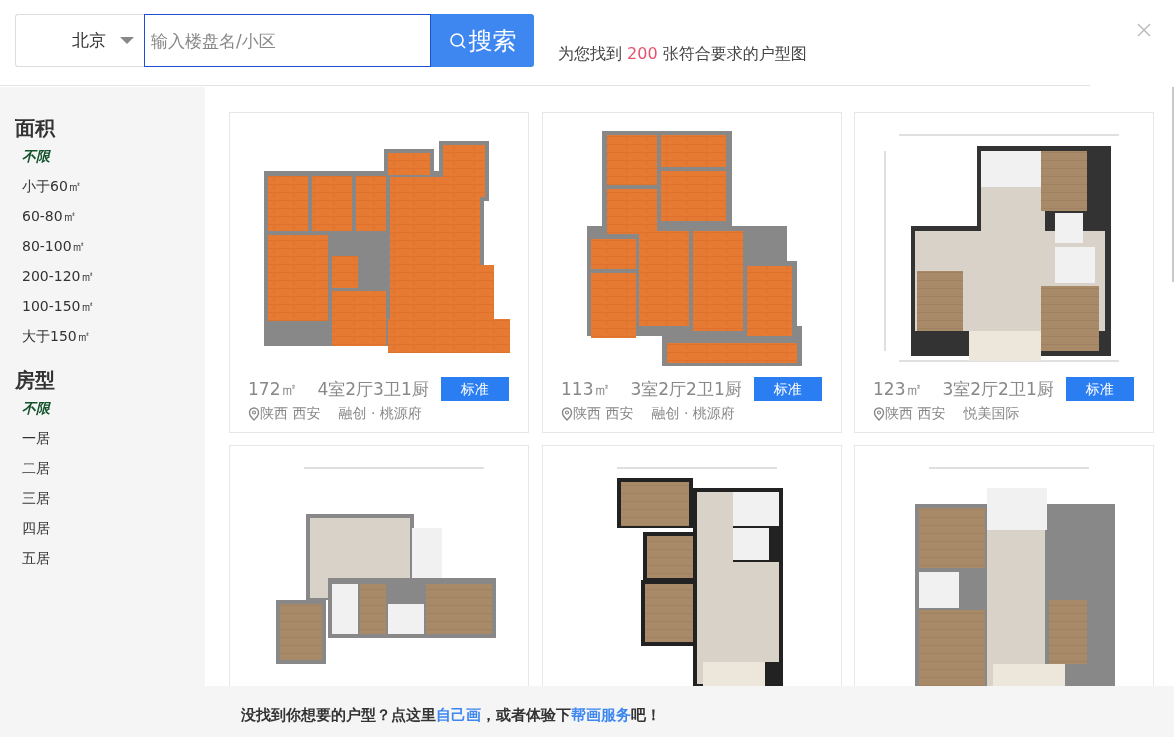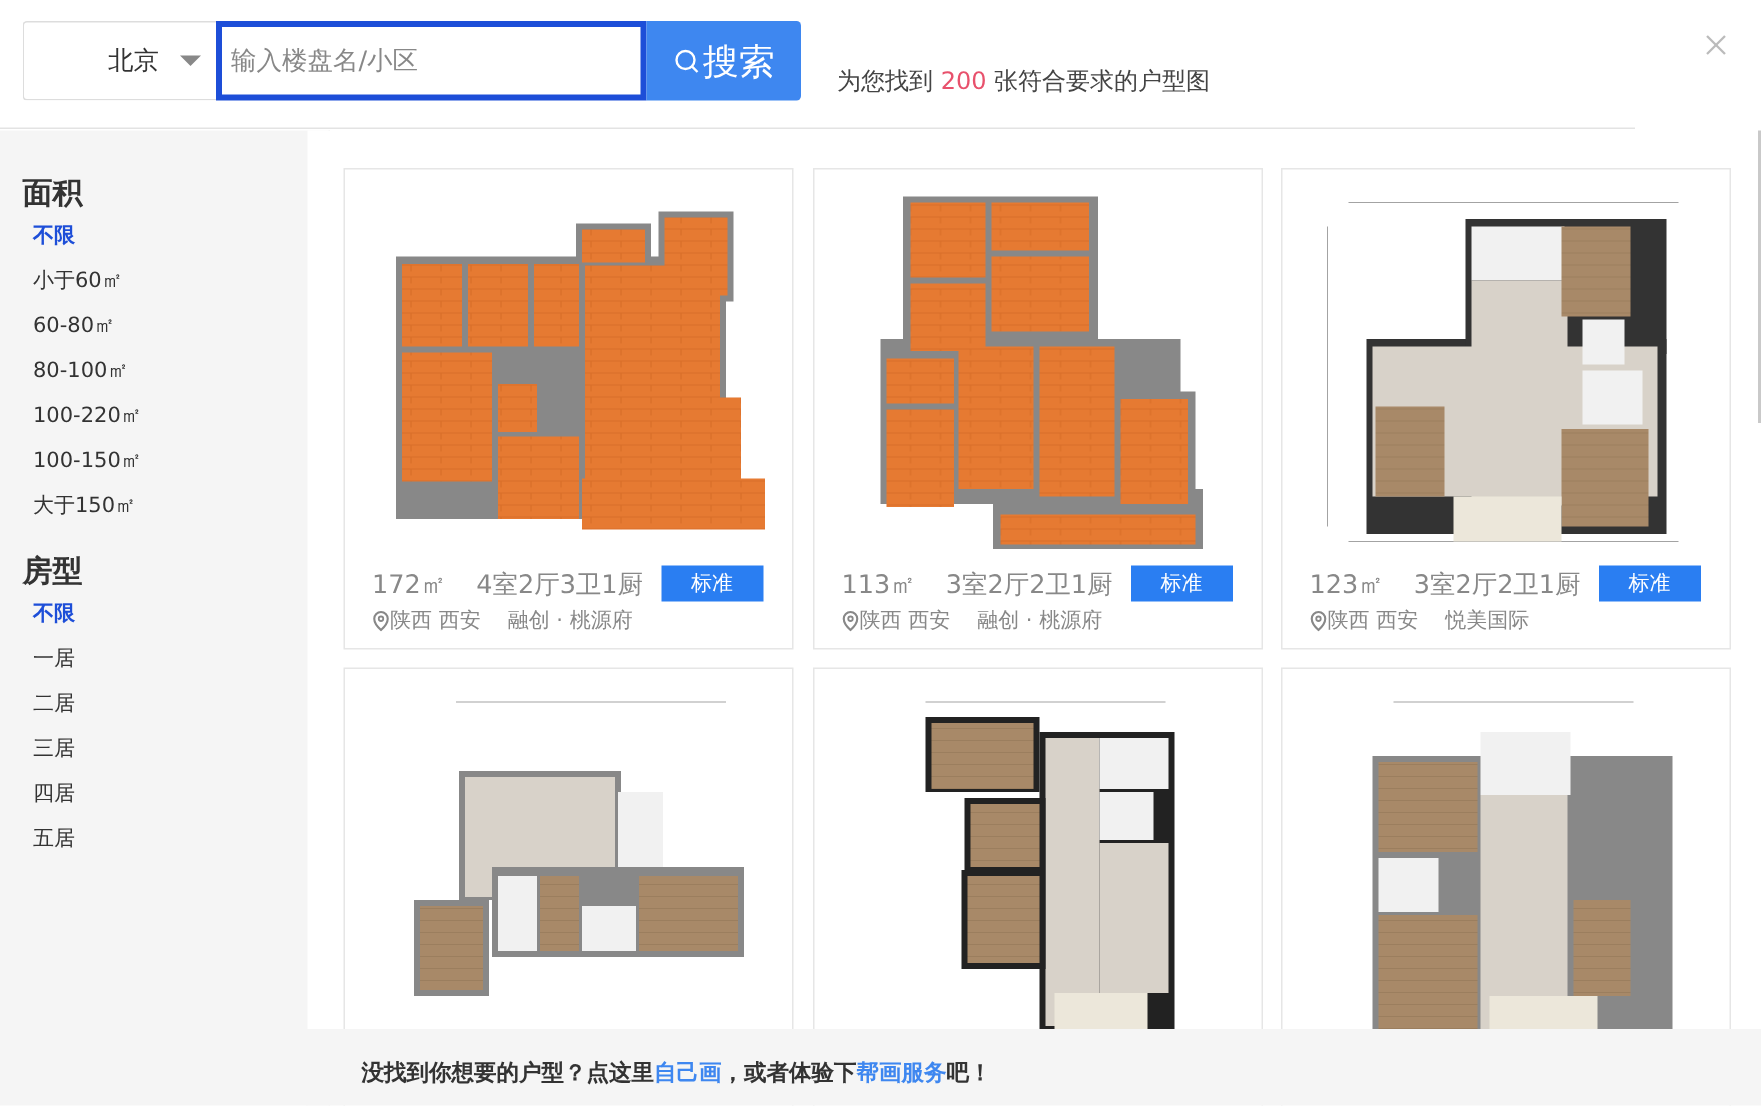--- a/index.html
+++ b/index.html
@@ -6,36 +6,36 @@
   html, body { width: 1174px; height: 737px; overflow: hidden; background: #fff;
     font-family: "DejaVu Sans", "Liberation Sans", sans-serif; color: #333; }
   .header { position: absolute; left: 0; top: 0; width: 1090px; height: 86px; background: #fff;
     border-bottom: 1px solid #e3e3e3; }
   .search-group { position: absolute; left: 15px; top: 14px; height: 53px; display: flex; }
   .city-select { width: 129px; height: 53px; border: 1px solid #ddd; border-right: none; border-radius: 3px 0 0 3px;
     display: flex; align-items: center; justify-content: flex-end; padding-right: 10px; cursor: pointer; }
   .city-select .city-label { font-size: 17px; color: #333; margin-right: 14px; }
   .caret { width: 0; height: 0; border-left: 7px solid transparent; border-right: 7px solid transparent;
     border-top: 7px solid #888; }
-  .search-input { width: 287px; height: 53px; border: 4px solid #1d4ed8; padding-left: 6px; font-size: 17px;
+  .search-input { width: 287px; height: 53px; border: 1px solid #1d4ed8; padding-left: 6px; font-size: 17px;
     color: #333; outline: none; font-family: "DejaVu Sans", sans-serif; }
   .search-input::placeholder { color: #888; }
   .search-btn { width: 103px; height: 53px; background: #3e87f0; border: none; border-radius: 0 3px 3px 0;
     color: #fff; font-size: 24px; display: flex; align-items: center; justify-content: center; cursor: pointer;
     font-family: "DejaVu Sans", sans-serif; }
   .search-btn svg { margin-right: 2px; }
   .result-count { position: absolute; left: 558px; top: 44px; font-size: 16px; color: #444; }
   .result-count .num { color: #e8516c; }
   .close-btn { position: absolute; left: 1136px; top: 22px; width: 16px; height: 16px; cursor: pointer; }
 
   .sidebar { position: absolute; left: 0; top: 87px; width: 220px; height: 650px; background: #f5f5f5;
     border-right: 1px solid #e3e3e3; }
   .filter-title { position: absolute; left: 15px; font-size: 20px; font-weight: bold; color: #333; }
   .filter-item { position: absolute; left: 22px; font-size: 14px; color: #333; cursor: pointer; }
-  .filter-item.active { color: #1d4ed8; font-weight: bold; }
+  .filter-item.active { color: #14532d; font-weight: bold; font-style: italic; }
 
   .main { position: absolute; left: 205px; top: 87px; width: 968px; height: 650px; background: #fff; overflow: hidden; }
   .card { position: absolute; width: 300px; background: #fff; border: 1px solid #e6e6e6; cursor: pointer; }
   .card .plan { position: absolute; left: 14px; top: 8px; width: 272px; height: 250px; }
   .card .info1 { position: absolute; left: 18px; top: 264px; font-size: 17px; color: #888; white-space: nowrap; display: flex; align-items: center; }
   .card .info1 .rooms { margin-left: 20px; }
   .card .badge { margin-left: 12px; background: #2a7ef2; color: #fff; font-size: 14px; padding: 2px 20px;
     display: inline-block; line-height: 20px; }
   .card .info2 { position: absolute; left: 18px; top: 292px; font-size: 14px; color: #888; white-space: nowrap; display: flex; align-items: center; }
   .card .info2 .estate { margin-left: 18px; }
@@ -71,21 +71,21 @@
     <line x1="14" y1="2" x2="2" y2="14" stroke="#bbb" stroke-width="1.5"></line>
   </svg>
 </div>
 
 <div class="sidebar">
   <div class="filter-title" style="top:28px">面积</div>
   <div class="filter-item active" style="top:61px">不限</div>
   <div class="filter-item" style="top:91px">小于60㎡</div>
   <div class="filter-item" style="top:121px">60-80㎡</div>
   <div class="filter-item" style="top:151px">80-100㎡</div>
-  <div class="filter-item" style="top:181px">100-220㎡</div>
+  <div class="filter-item" style="top:181px">200-120㎡</div>
   <div class="filter-item" style="top:211px">100-150㎡</div>
   <div class="filter-item" style="top:241px">大于150㎡</div>
 
   <div class="filter-title" style="top:280px">房型</div>
   <div class="filter-item active" style="top:313px">不限</div>
   <div class="filter-item" style="top:343px">一居</div>
   <div class="filter-item" style="top:373px">二居</div>
   <div class="filter-item" style="top:403px">三居</div>
   <div class="filter-item" style="top:433px">四居</div>
   <div class="filter-item" style="top:463px">五居</div>

